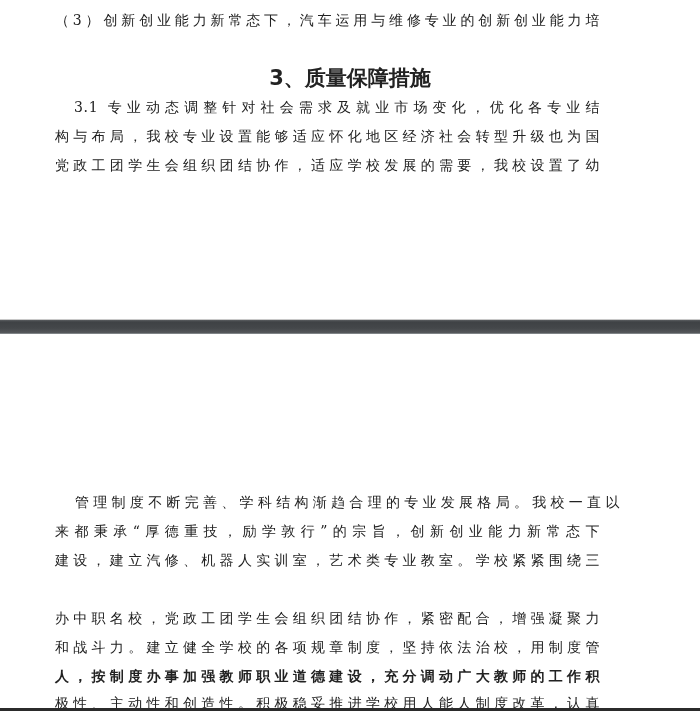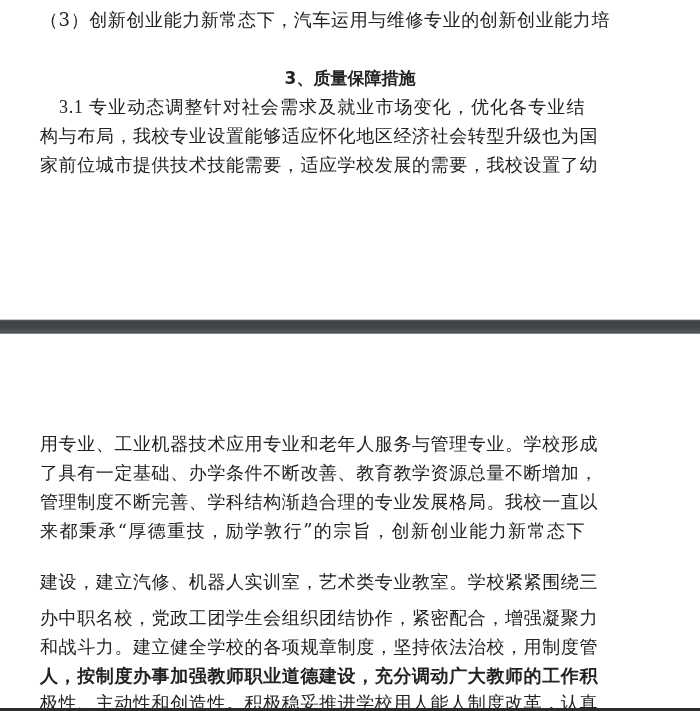--- a/index.html
+++ b/index.html
@@ -6,59 +6,57 @@
   body {
     width: 700px; height: 711px; overflow: hidden; position: relative;
     background: #ffffff;
     font-family: "DejaVu Serif", "Liberation Serif", serif;
     color: #222;
   }
   .page { position: absolute; left: 0; width: 700px; background: #fff; }
   .page-top { top: 0; height: 319px; }
   .page-bottom { top: 334px; height: 375px; }
   .line {
-    position: absolute; left: 40px; width: 545px;
-    font-size: 18px; line-height: 22px; height: 22px;
+    position: absolute; left: 55px; width: 545px;
+    font-size: 14px; line-height: 22px; height: 22px;
     white-space: nowrap; letter-spacing: 0.6px;
     text-align: justify; text-align-last: justify;
   }
   .heading {
     position: absolute; left: 0; width: 700px; text-align: center;
     font-family: "DejaVu Sans", "Liberation Sans", sans-serif;
-    font-weight: bold; font-size: 17px; line-height: 22px;
+    font-weight: bold; font-size: 21px; line-height: 22px;
   }
   .separator {
     position: absolute; left: 0; top: 319px; width: 700px; height: 15px;
     background: linear-gradient(#5a5d60 0px, #3f4245 2px, #44474a 8px, #55585b 13px, #a9afb2 14px, #dfe3e5 15px);
     border-top: 1px solid #c8c8c8;
     box-sizing: border-box;
   }
   .bottom-edge {
     position: absolute; left: 0; top: 708px; width: 700px; height: 3px;
     background: #2b2b2b;
   }
 </style>
 </head>
 <body>
 
 <div class="page page-top">
   <div class="line" style="top:9px;">（3）创新创业能力新常态下，汽车运用与维修专业的创新创业能力培</div>
   <div class="heading" style="top:67px;">3、质量保障措施</div>
-  <div class="line" style="top:96px; text-align-last:justify;font-family:Liberation Serif, serif;">　3.1 专业动态调整针对社会需求及就业市场变化，优化各专业结</div>
+  <div class="line" style="top:96px; text-align-last:justify;">　3.1 专业动态调整针对社会需求及就业市场变化，优化各专业结</div>
   <div class="line" style="top:125px;">构与布局，我校专业设置能够适应怀化地区经济社会转型升级也为国</div>
-  <div class="line" style="top:154px;">家前位城市提供技术技能需要，适应学校发展的需要，我校设置了幼</div>
+  <div class="line" style="top:154px;">党政工团学生会组织团结协作，适应学校发展的需要，我校设置了幼</div>
 </div>
 
 <div class="separator"></div>
 
 <div class="page page-bottom">
-  <div class="line" style="top:99px;">用专业、工业机器技术应用专业和老年人服务与管理专业。学校形成</div>
-  <div class="line" style="top:128px;">了具有一定基础、办学条件不断改善、教育教学资源总量不断增加，</div>
-  <div class="line" style="top:157px;">管理制度不断完善、学科结构渐趋合理的专业发展格局。我校一直以</div>
+  <div class="line" style="top:157px;margin-left:20px;">管理制度不断完善、学科结构渐趋合理的专业发展格局。我校一直以</div>
   <div class="line" style="top:186px;">来都秉承“厚德重技，励学敦行”的宗旨，创新创业能力新常态下</div>
-  <div class="line" style="top:215px;margin-top:22px;">建设，建立汽修、机器人实训室，艺术类专业教室。学校紧紧围绕三</div>
+  <div class="line" style="top:215px;">建设，建立汽修、机器人实训室，艺术类专业教室。学校紧紧围绕三</div>
   <div class="line" style="top:302px;">和战斗力。建立健全学校的各项规章制度，坚持依法治校，用制度管</div>
   <div class="line" style="top:273px;">办中职名校，党政工团学生会组织团结协作，紧密配合，增强凝聚力</div>
   <div class="line" style="top:331px;font-weight:bold;">人，按制度办事加强教师职业道德建设，充分调动广大教师的工作积</div>
   <div class="line" style="top:358px;">极性、主动性和创造性。积极稳妥推进学校用人能人制度改革，认真</div>
 </div>
 
 <div class="bottom-edge"></div>
 
 </body></html>

